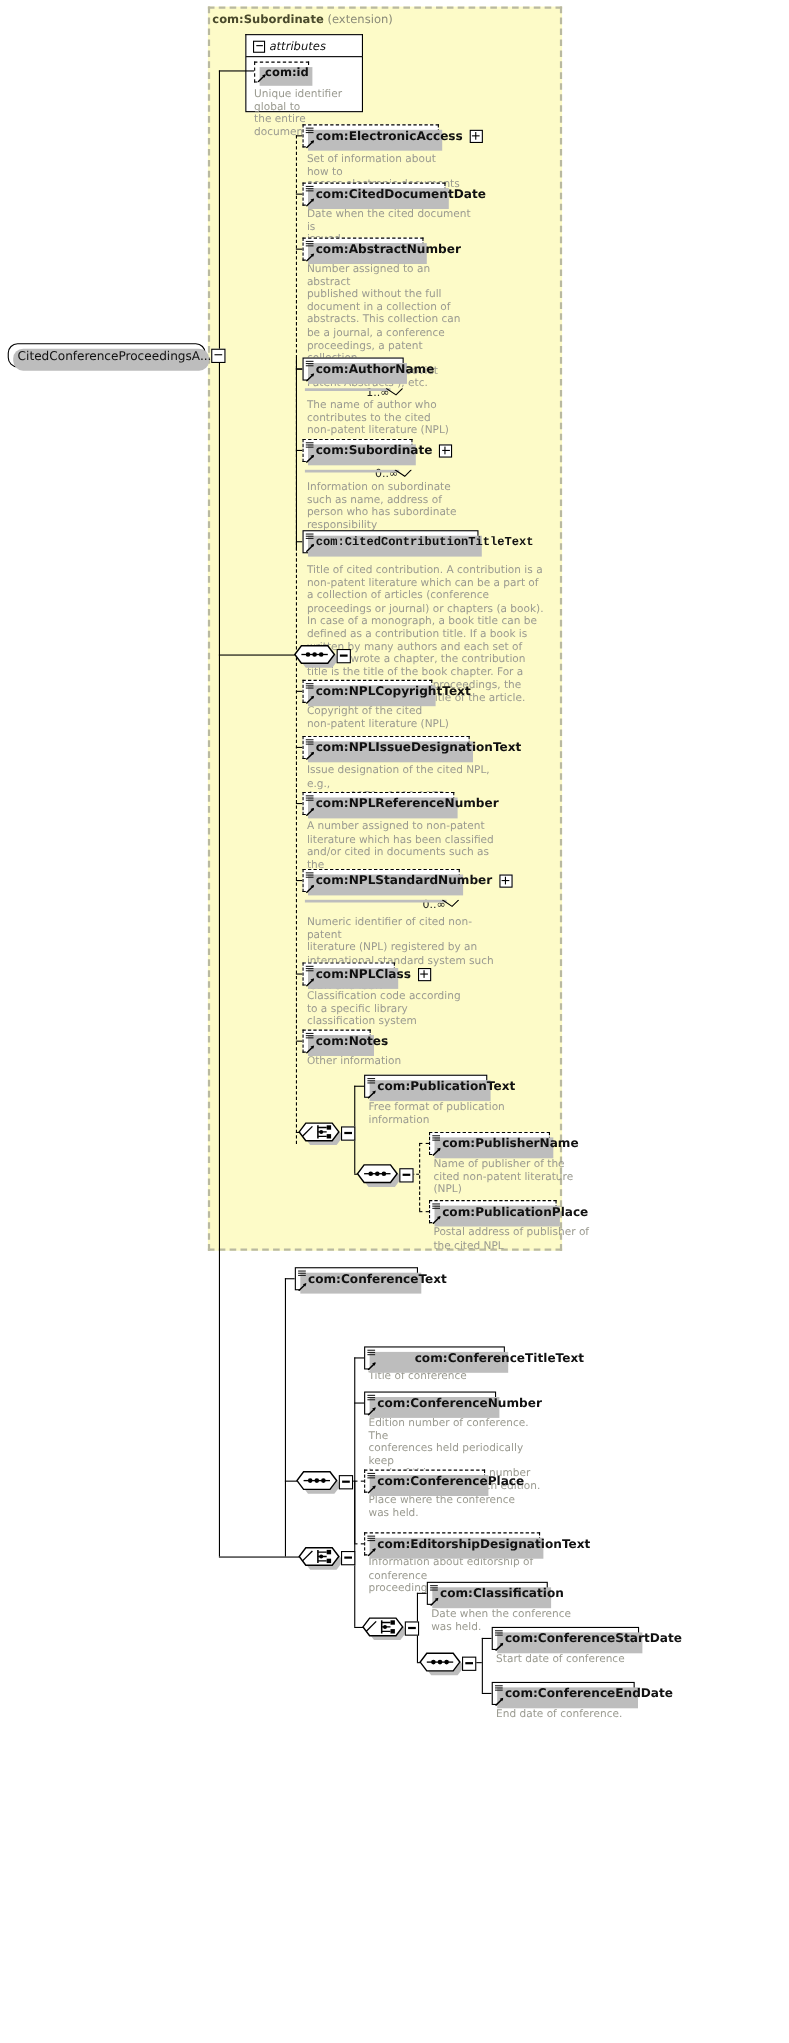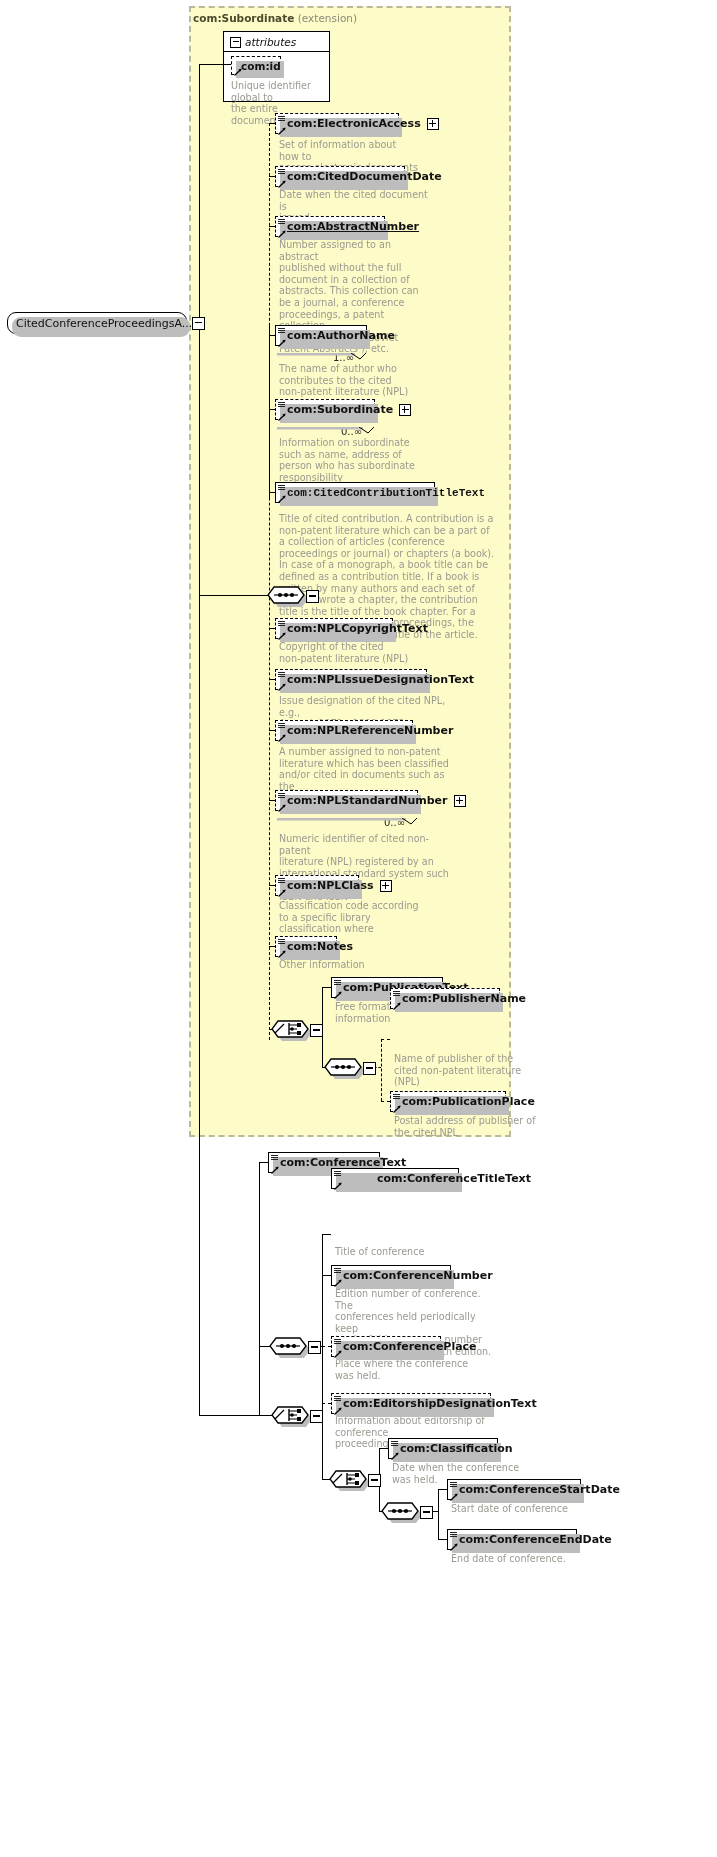--- a/index.html
+++ b/index.html
@@ -229,21 +229,21 @@
     <div class="node dashed" style="left: 275px; top: 216px; width: 110px;">
       <span class="lines-icon">
         <i></i>
         <i></i>
         <i></i>
       </span>
       <span class="ref-arrow"><svg width="8" height="8" viewBox="0 0 8 8">
           <path d="M0.5 7.5 L7 1.2" stroke="#000" stroke-width="1.3" fill="none"></path>
           <path d="M7.6 0.4 L4.3 1.4 L6.6 3.6 Z" fill="#000"></path>
         </svg></span>
-      <span style="flex: 0 0 auto; text-decoration: underline;">com:AbstractNumber</span>
+      <span style="flex: 0 0 auto;">com:AbstractNumber</span>
     </div>
     <div class="doc" style="left: 279px; top: 239px; width: 150px;">Number assigned to an abstract
 published without the full
 document in a collection of
 abstracts.  This collection can
 be a journal, a conference
 proceedings, a patent collection
 of abstracts (e. G. Soviet
 Patent Abstracts ), etc.</div>
     <div class="ln dash-h" style="left: 269px; top: 226px; width: 6px;"></div>
@@ -393,21 +393,21 @@
       </span>
       <span class="ref-arrow"><svg width="8" height="8" viewBox="0 0 8 8">
           <path d="M0.5 7.5 L7 1.2" stroke="#000" stroke-width="1.3" fill="none"></path>
           <path d="M7.6 0.4 L4.3 1.4 L6.6 3.6 Z" fill="#000"></path>
         </svg></span>
       <span style="flex: 0 0 auto;">com:NPLClass</span>
       <span class="expander"></span>
     </div>
     <div class="doc" style="left: 279px; top: 900px; width: 140px;">Classification code according
 to a specific library
-classification where</div>
+classification system</div>
     <div class="ln dash-h" style="left: 269px; top: 885px; width: 6px;"></div>
     <div class="node dashed" style="left: 275px; top: 936px; width: 62px;">
       <span class="lines-icon">
         <i></i>
         <i></i>
         <i></i>
       </span>
       <span class="ref-arrow"><svg width="8" height="8" viewBox="0 0 8 8">
           <path d="M0.5 7.5 L7 1.2" stroke="#000" stroke-width="1.3" fill="none"></path>
           <path d="M7.6 0.4 L4.3 1.4 L6.6 3.6 Z" fill="#000"></path>
@@ -468,21 +468,21 @@
           <circle cx="18" cy="11" r="2.1" fill="#000"></circle>
           <circle cx="24" cy="11" r="2.1" fill="#000"></circle>
         </g>
       </svg>
     </div>
     <div style="position: absolute; left: 363px; top: 1062px; width: 11px; height: 11px; border: 1.4px solid rgb(0, 0, 0); background: rgb(255, 255, 255); z-index: 7;">
       <div style="position: absolute; left: 1.8px; top: 4.2px; width: 7px; height: 1.4px; background: rgb(0, 0, 0);"></div>
     </div>
     <div class="ln v" style="left: 322px; top: 1029px; height: 38px;"></div>
     <div class="ln h" style="left: 322px; top: 1067px; width: 3px;"></div>
-    <div class="node dashed" style="left: 390px; top: 988px; width: 110px; align-items: center;">
+    <div class="node dashed" style="left: 390px; top: 1029px; width: 110px; align-items: center;">
       <span class="lines-icon">
         <i></i>
         <i></i>
         <i></i>
       </span>
       <span class="ref-arrow"><svg width="8" height="8" viewBox="0 0 8 8">
           <path d="M0.5 7.5 L7 1.2" stroke="#000" stroke-width="1.3" fill="none"></path>
           <path d="M7.6 0.4 L4.3 1.4 L6.6 3.6 Z" fill="#000"></path>
         </svg></span>
       <span style="flex: 0 0 auto;">com:PublisherName</span>
@@ -551,21 +551,21 @@
           <circle cx="18" cy="11" r="2.1" fill="#000"></circle>
           <circle cx="24" cy="11" r="2.1" fill="#000"></circle>
         </g>
       </svg>
     </div>
     <div style="position: absolute; left: 308px; top: 1341px; width: 11px; height: 11px; border: 1.4px solid rgb(0, 0, 0); background: rgb(255, 255, 255); z-index: 7;">
       <div style="position: absolute; left: 1.8px; top: 4.2px; width: 7px; height: 1.4px; background: rgb(0, 0, 0);"></div>
     </div>
     <div class="ln v" style="left: 259px; top: 1415px;"></div>
     <div class="ln h" style="left: 259px; top: 1346px; width: 11px;"></div>
-    <div class="node" style="left: 331px; top: 1168px; width: 128px; padding-left: 45px;">
+    <div class="node" style="left: 331px; top: 1224px; width: 128px; padding-left: 45px;">
       <span class="lines-icon">
         <i></i>
         <i></i>
         <i></i>
       </span>
       <span class="ref-arrow"><svg width="8" height="8" viewBox="0 0 8 8">
           <path d="M0.5 7.5 L7 1.2" stroke="#000" stroke-width="1.3" fill="none"></path>
           <path d="M7.6 0.4 L4.3 1.4 L6.6 3.6 Z" fill="#000"></path>
         </svg></span>
       <span style="flex: 0 0 auto;">com:ConferenceTitleText</span>

